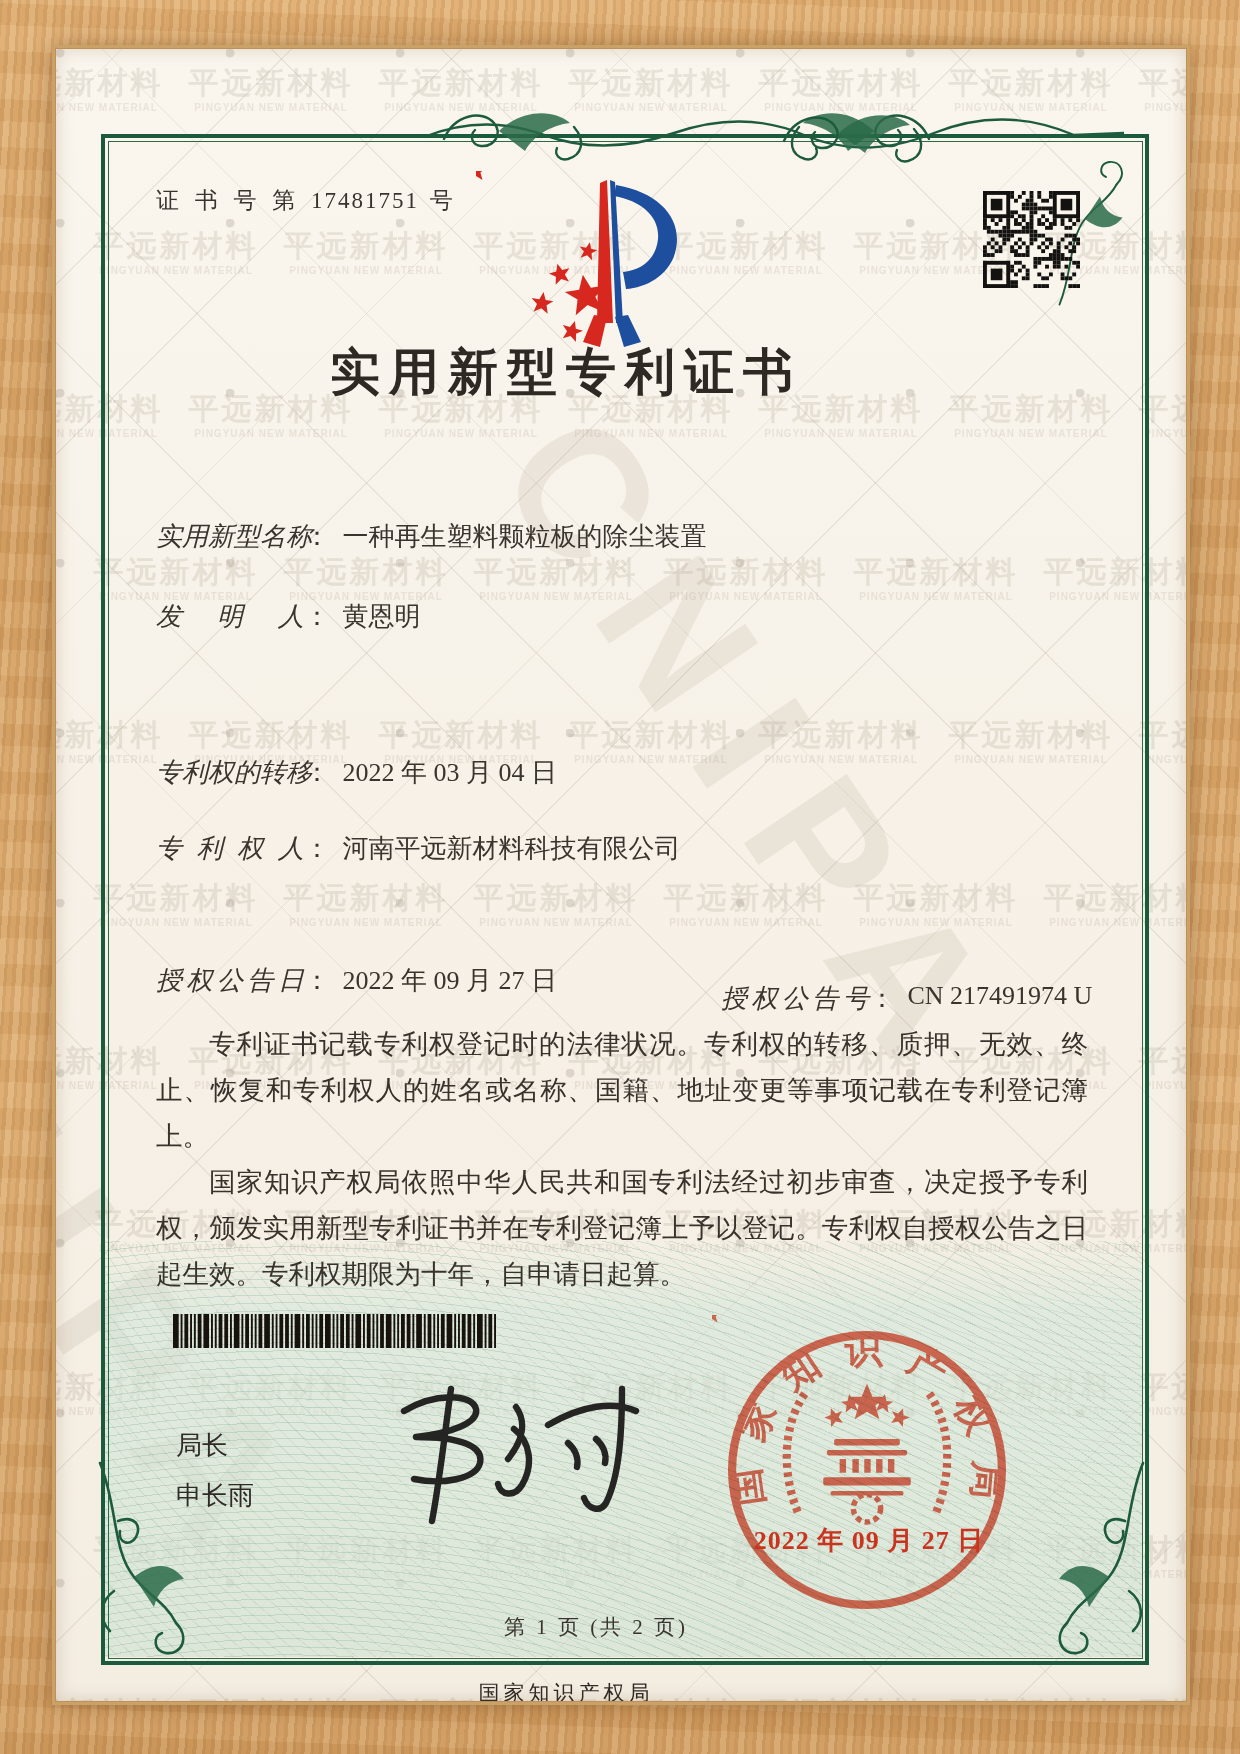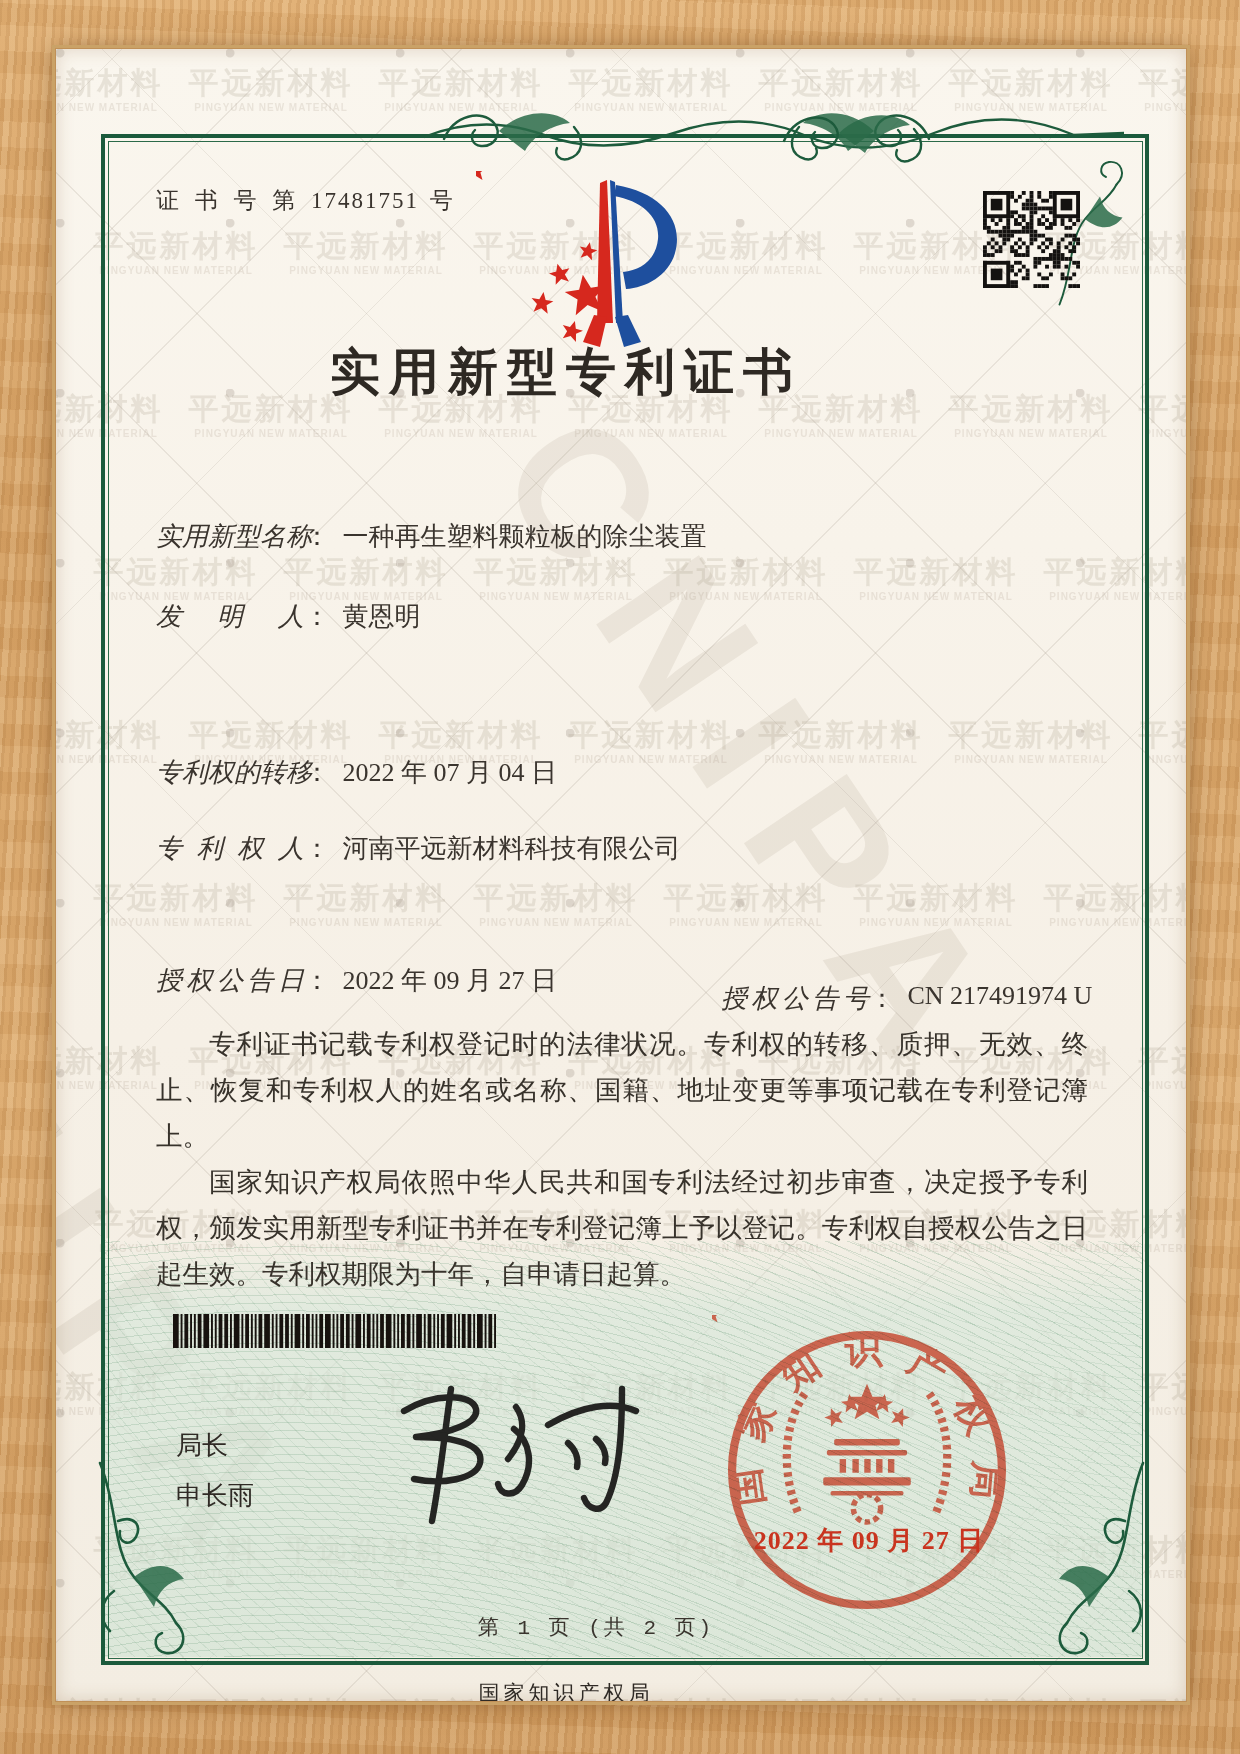--- a/index.html
+++ b/index.html
@@ -41,21 +41,21 @@
   .fval{display:inline-block;margin-left:6px;vertical-align:top;}
   .fval.wrap{white-space:normal;width:778px;line-height:38px;}
   .grant2{position:absolute;left:565px;top:18px;}
   .paras{position:absolute;left:100px;top:972px;width:932px;font-size:26.5px;line-height:46px;text-align:justify;color:#37322b;}
   .paras p{margin:0;text-indent:2em;}
   .barcode{position:absolute;left:117px;top:1265px;}
   .commissioner{position:absolute;left:120px;top:1372px;font-size:26px;line-height:50px;color:#2f2a25;}
   .sig{position:absolute;left:300px;top:1330px;}
   .seal{position:absolute;left:656px;top:1266px;mix-blend-mode:multiply;opacity:.93;}
   .seal-date{position:absolute;left:688px;top:1474px;width:250px;text-align:center;font-size:26px;font-weight:bold;color:#c9341f;letter-spacing:1px;white-space:nowrap;}
-  .footer-page{position:absolute;left:30px;width:1020px;top:1564px;text-align:center;font-size:21px;letter-spacing:3px;font-family:Liberation Mono, monospace;}
+  .footer-page{position:absolute;left:30px;width:1020px;top:1564px;text-align:center;font-size:21px;letter-spacing:3px;}
   .footer-note{position:absolute;left:0;width:1020px;top:1630px;text-align:center;font-size:21px;letter-spacing:4px;color:#2f2a25;}
   .logo{position:absolute;left:420px;top:122px;}
   .qr{position:absolute;left:927px;top:142px;}
 </style>
 </head>
 <body>
 
 <div class="page">
   <div class="paper">
 
@@ -640,21 +640,21 @@
     <div class="frow" style="top:470px">
       <span class="flabel">实用新型名称</span><span>：</span>
       <span class="fval">一种再生塑料颗粒板的除尘装置</span>
     </div>
     <div class="frow" style="top:550px">
       <span class="flabel">发明人</span><span>：</span>
       <span class="fval">黄恩明</span>
     </div>
     <div class="frow" style="top:706px">
       <span class="flabel">专利权的转移</span><span>：</span>
-      <span class="fval">2022 年 07 月 04 日</span>
+      <span class="fval">2022 年 03 月 04 日</span>
     </div>
     <div class="frow" style="top:782px">
       <span class="flabel">专利权人</span><span>：</span>
       <span class="fval">河南平远新材料科技有限公司</span>
     </div>
     <div class="frow" style="top:914px">
       <span class="flabel">授权公告日</span><span>：</span>
       <span class="fval">2022 年 09 月 27 日</span>
       <span class="grant2">
         <span class="flabel">授权公告号</span><span>：</span>

